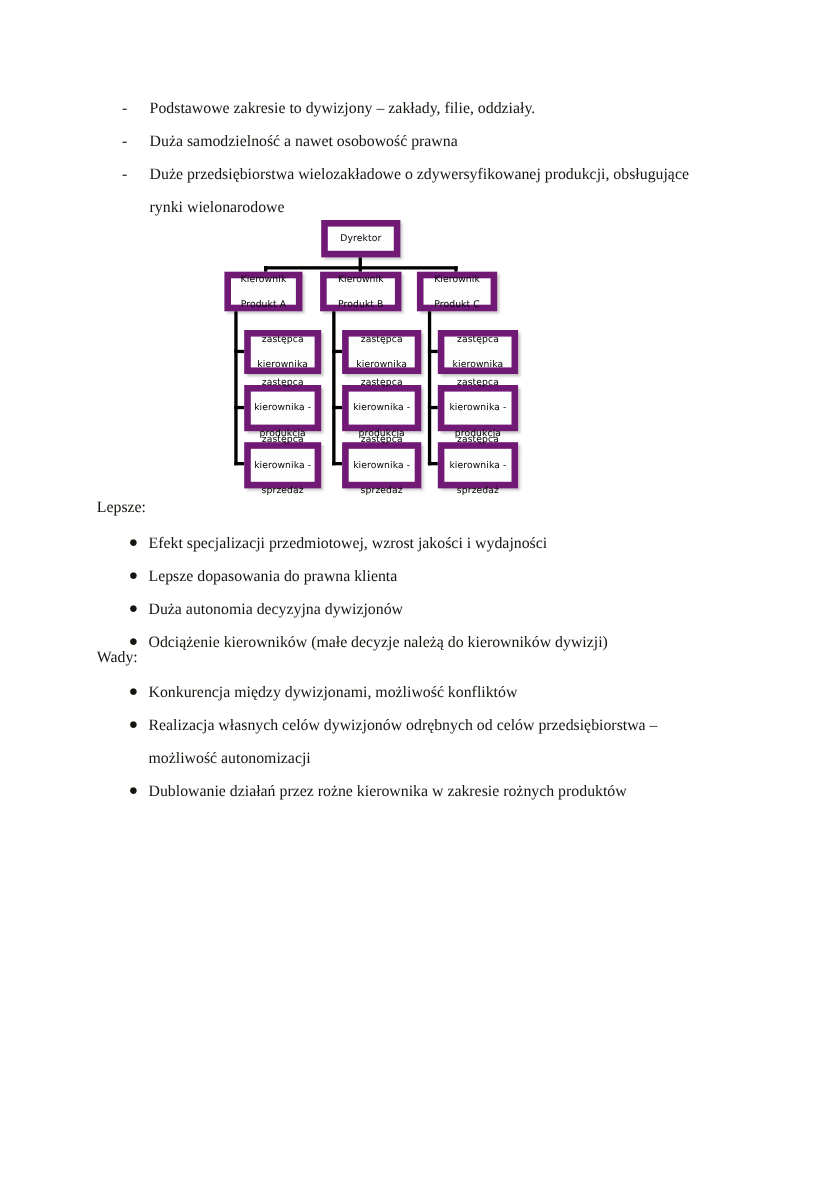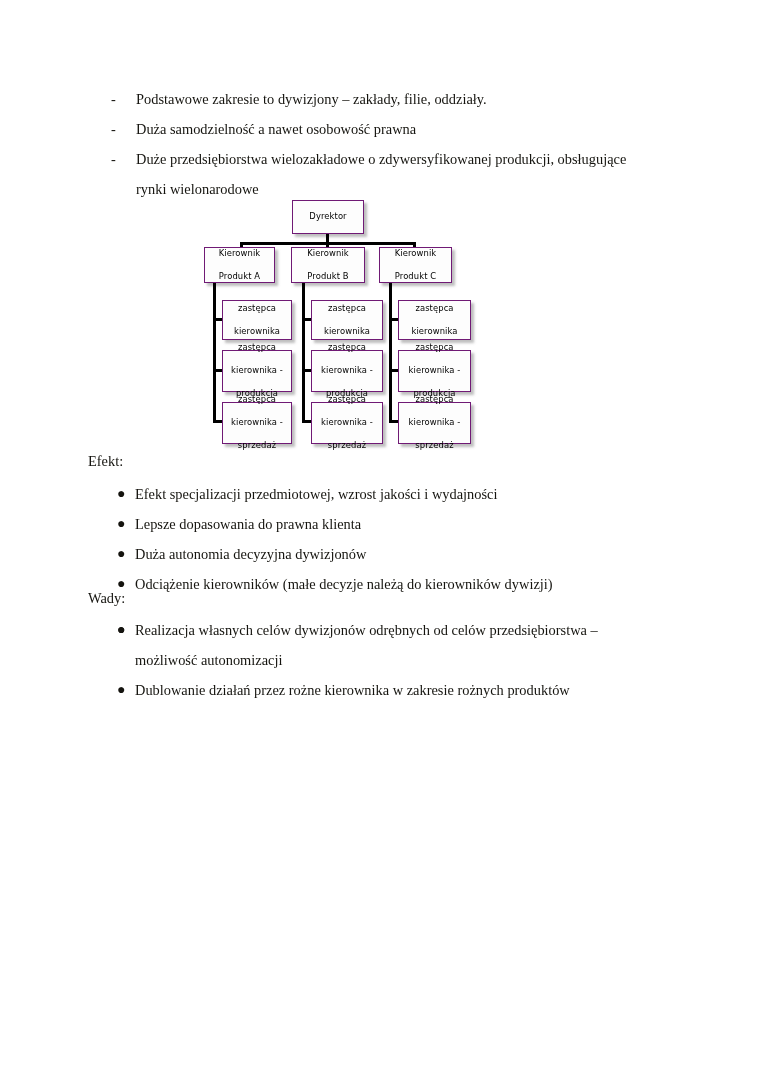--- a/index.html
+++ b/index.html
@@ -90,21 +90,21 @@
   }
   .orgchart .node,
   .orgchart .line {
     pointer-events: auto;
   }
 
   .node {
     position: absolute;
     box-sizing: border-box;
     background: #fdfdfd;
-    border: 1px solid #701a75;
+    border: 6px solid #701a75;
     box-shadow: 2.5px 2.5px 2.5px rgba(110,110,110,0.45);
     font-family: "DejaVu Sans", sans-serif;
     font-size: 8.4px;
     line-height: 11.5px;
     color: #000000;
     display: flex;
     align-items: center;
     justify-content: center;
     text-align: center;
     letter-spacing: 0.1px;
@@ -200,21 +200,21 @@
     </div>
     <div class="node" style="left:398px; top:350px; width:73px; height:42px;">
       <span><span>zastępca</span><br><span>kierownika -</span><br><span>produkcja</span></span>
     </div>
     <div class="node" style="left:398px; top:402px; width:73px; height:42px;">
       <span><span>zastępca</span><br><span>kierownika -</span><br><span>sprzedaż</span></span>
     </div>
 
   </div>
 
-  <div class="section-head" id="zalety-head">Efekt:</div>
+  <div class="section-head" id="zalety-head">Lepsze:</div>
   <div class="bullet-list" id="zalety-list">
     <div class="bullet-item">
       <span class="dot">●</span>
       <span>Efekt specjalizacji przedmiotowej, wzrost jakości i wydajności</span>
     </div>
     <div class="bullet-item">
       <span class="dot">●</span>
       <span>Lepsze dopasowania do prawna klienta</span>
     </div>
     <div class="bullet-item">
@@ -224,20 +224,21 @@
     <div class="bullet-item">
       <span class="dot">●</span>
       <span>Odciążenie kierowników (małe decyzje należą do kierowników dywizji)</span>
     </div>
   </div>
 
   <div class="section-head" id="wady-head">Wady:</div>
   <div class="bullet-list" id="wady-list">
     <div class="bullet-item">
       <span class="dot">●</span>
+      <span>Konkurencja między dywizjonami, możliwość konfliktów</span>
     </div>
     <div class="bullet-item">
       <span class="dot">●</span>
       <span>Realizacja własnych celów dywizjonów odrębnych od celów przedsiębiorstwa – możliwość autonomizacji</span>
     </div>
     <div class="bullet-item">
       <span class="dot">●</span>
       <span>Dublowanie działań przez rożne kierownika w zakresie rożnych produktów</span>
     </div>
   </div>

